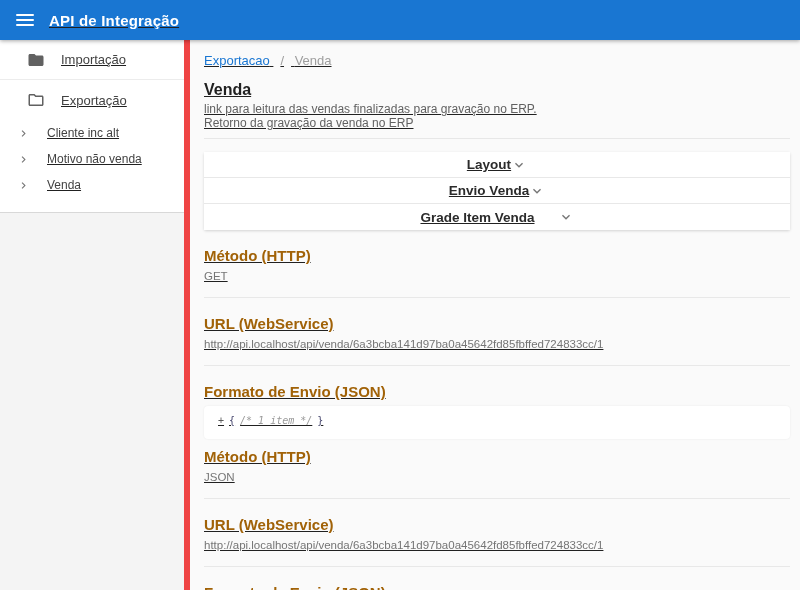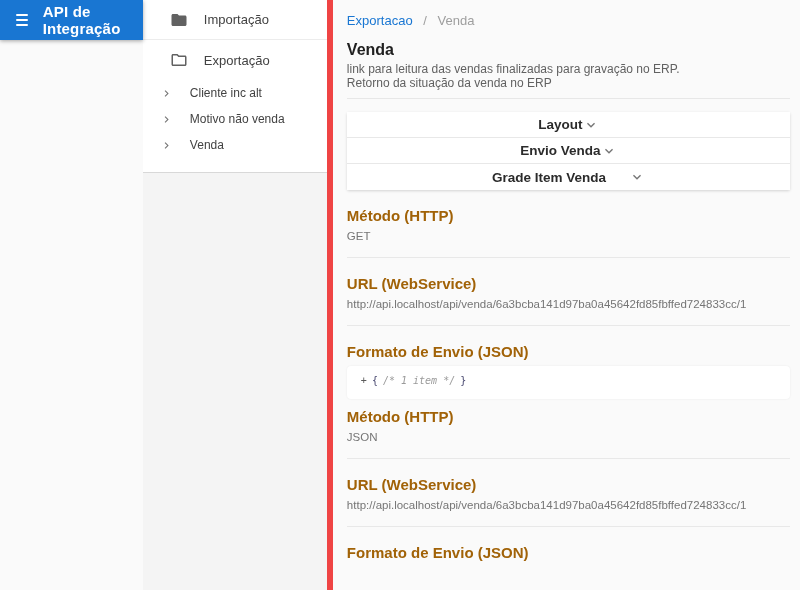--- a/index.html
+++ b/index.html
@@ -3,21 +3,21 @@
 <meta charset="utf-8">
 <style>
   * { margin: 0; padding: 0; box-sizing: border-box; }
   html, body { width: 800px; height: 590px; }
   body {
     font-family: "Liberation Sans", sans-serif;
     background: #fafafa;
     overflow: hidden;
     color: #212121;
   }
-  .app { width: 800px; height: 590px; display: flex; flex-direction: row; }
+  .app { width: 800px; height: 590px; display: flex; flex-direction: column; text-decoration: underline; }
 
   
   .header {
     height: 40px;
     background: #1976d2;
     display: flex;
     align-items: center;
     padding: 0 16px;
     box-shadow: 0 1px 4px rgba(0,0,0,0.35);
     position: relative;
@@ -160,21 +160,21 @@
     <div class="main">
 
       <div class="breadcrumb">
         <a class="crumb-link">Exportacao</a>
         <span class="crumb-sep">/</span>
         <span class="crumb-current">Venda</span>
       </div>
 
       <div class="page-title">Venda</div>
       <div class="page-desc">link para leitura das vendas finalizadas para gravação no ERP.</div>
-      <div class="page-desc">Retorno da situação da venda no ERP</div>
+      <div class="page-desc">Retorno da gravação da venda no ERP</div>
 
       <hr class="top-divider">
 
       <div class="accordion">
         <div class="panel">
           <span class="panel-label">Layout</span>
           <span class="chev-down">
             <svg viewBox="0 0 24 24" width="16" height="16">
                 <path fill="#757575" d="M16.59 8.59L12 13.17 7.41 8.59 6 10l6 6 6-6z"></path>
               </svg>

